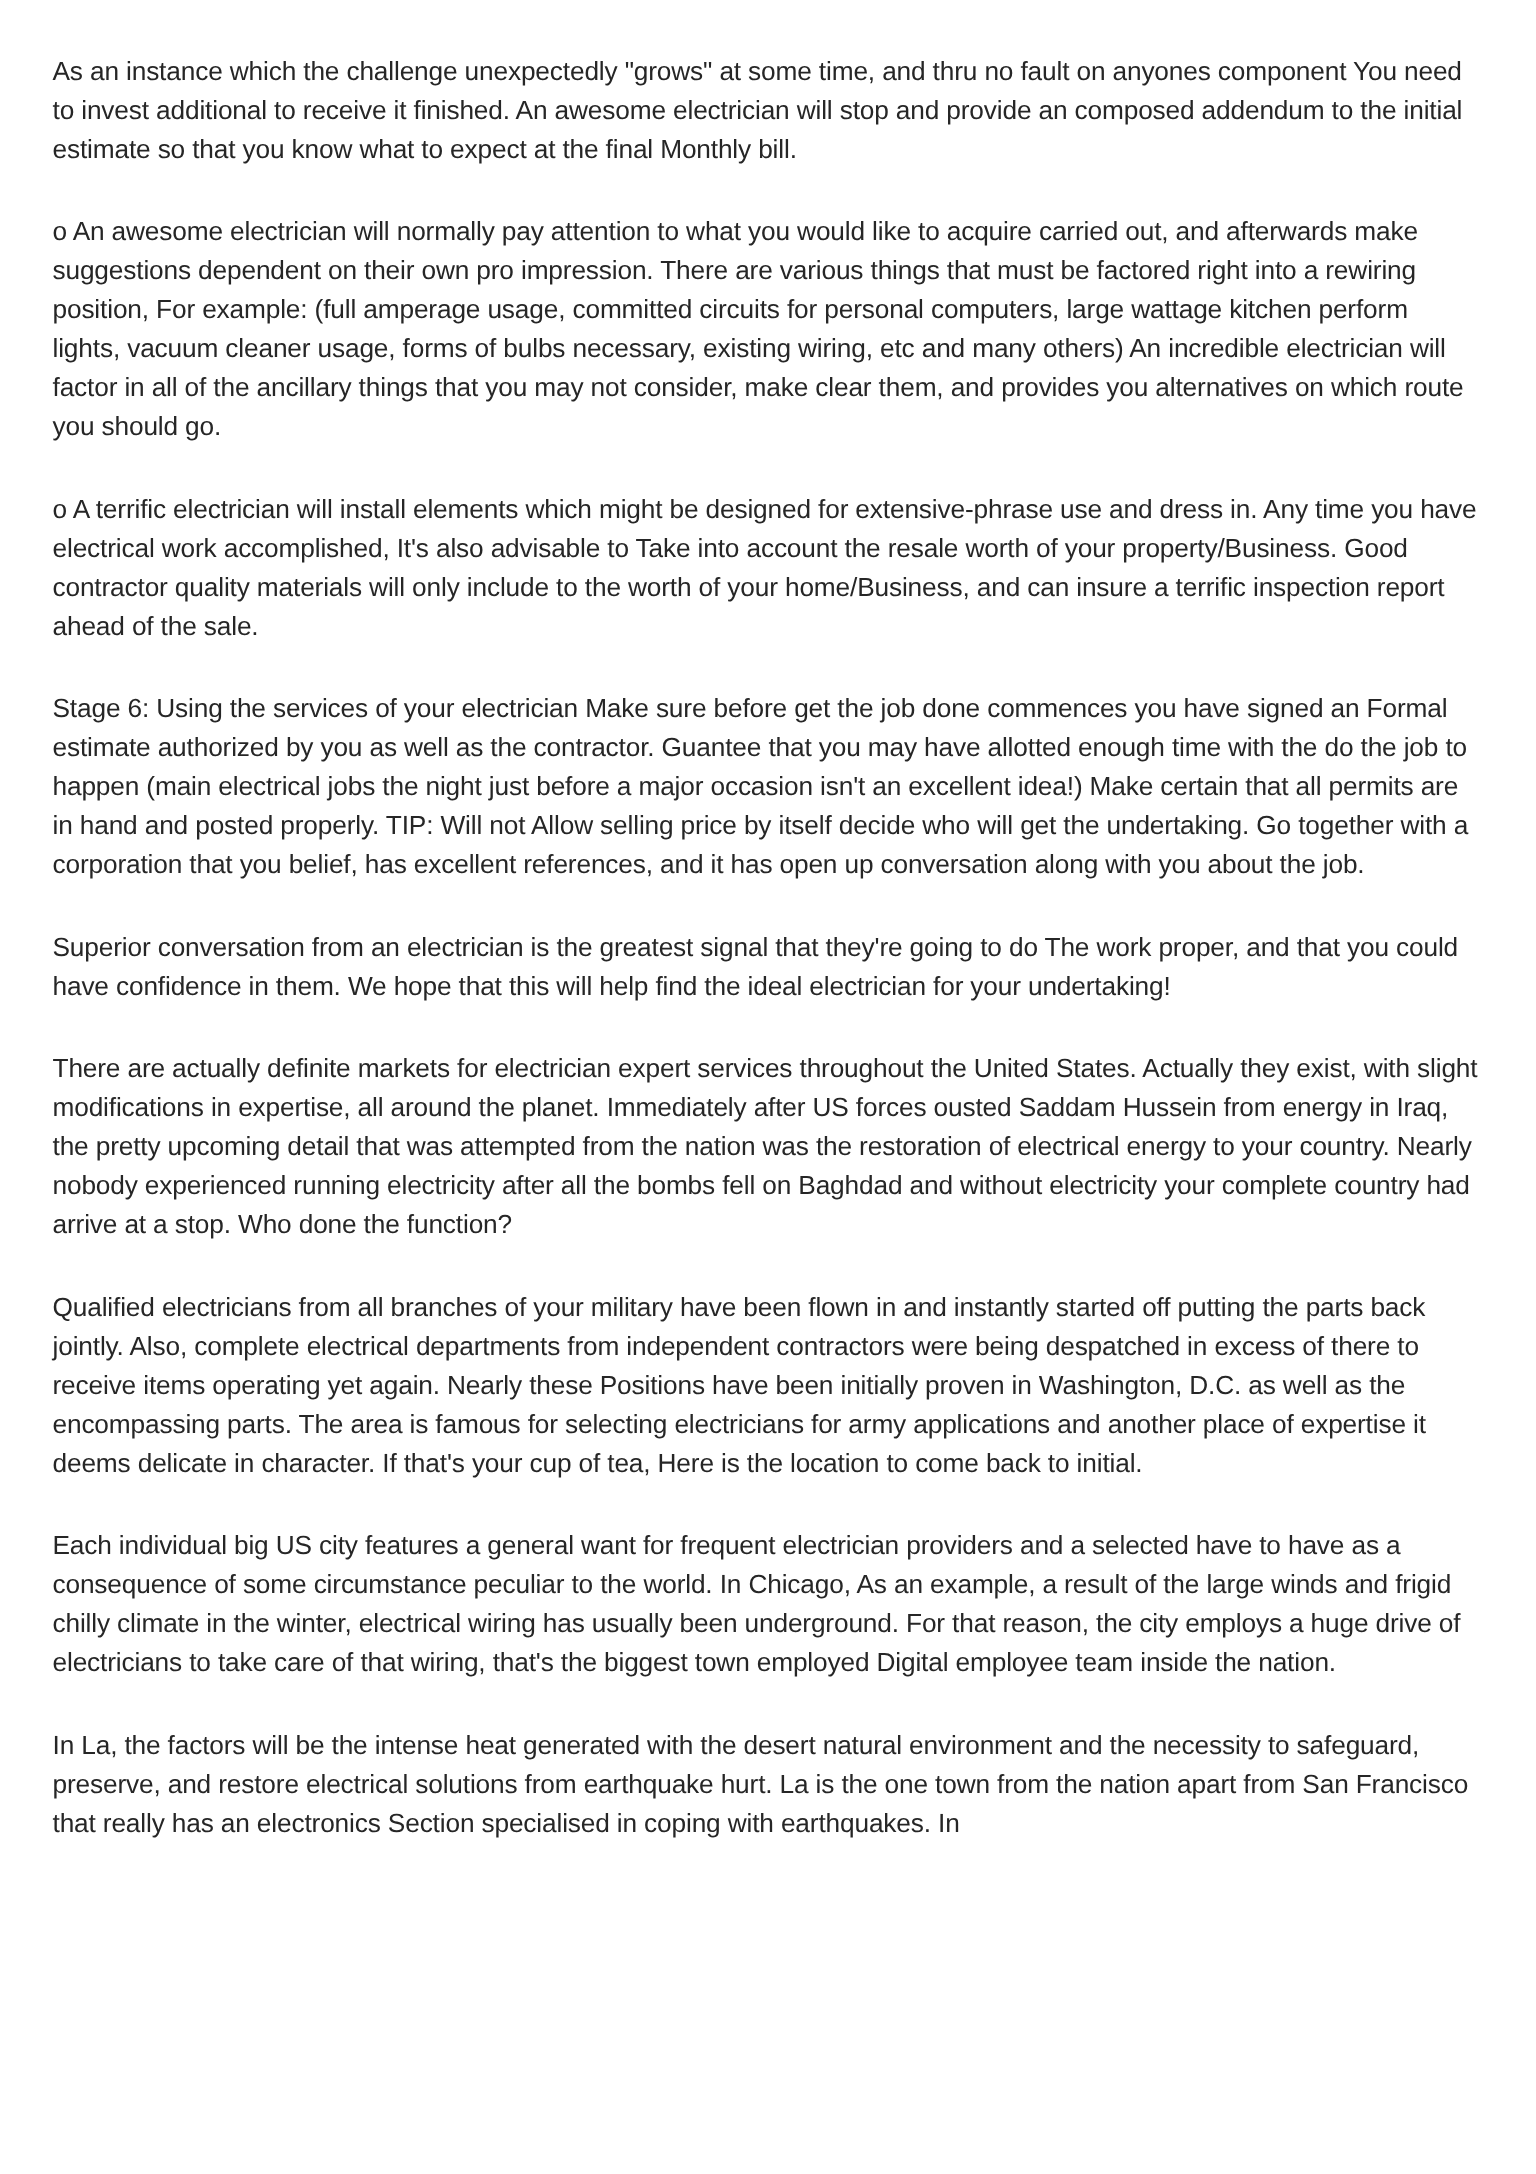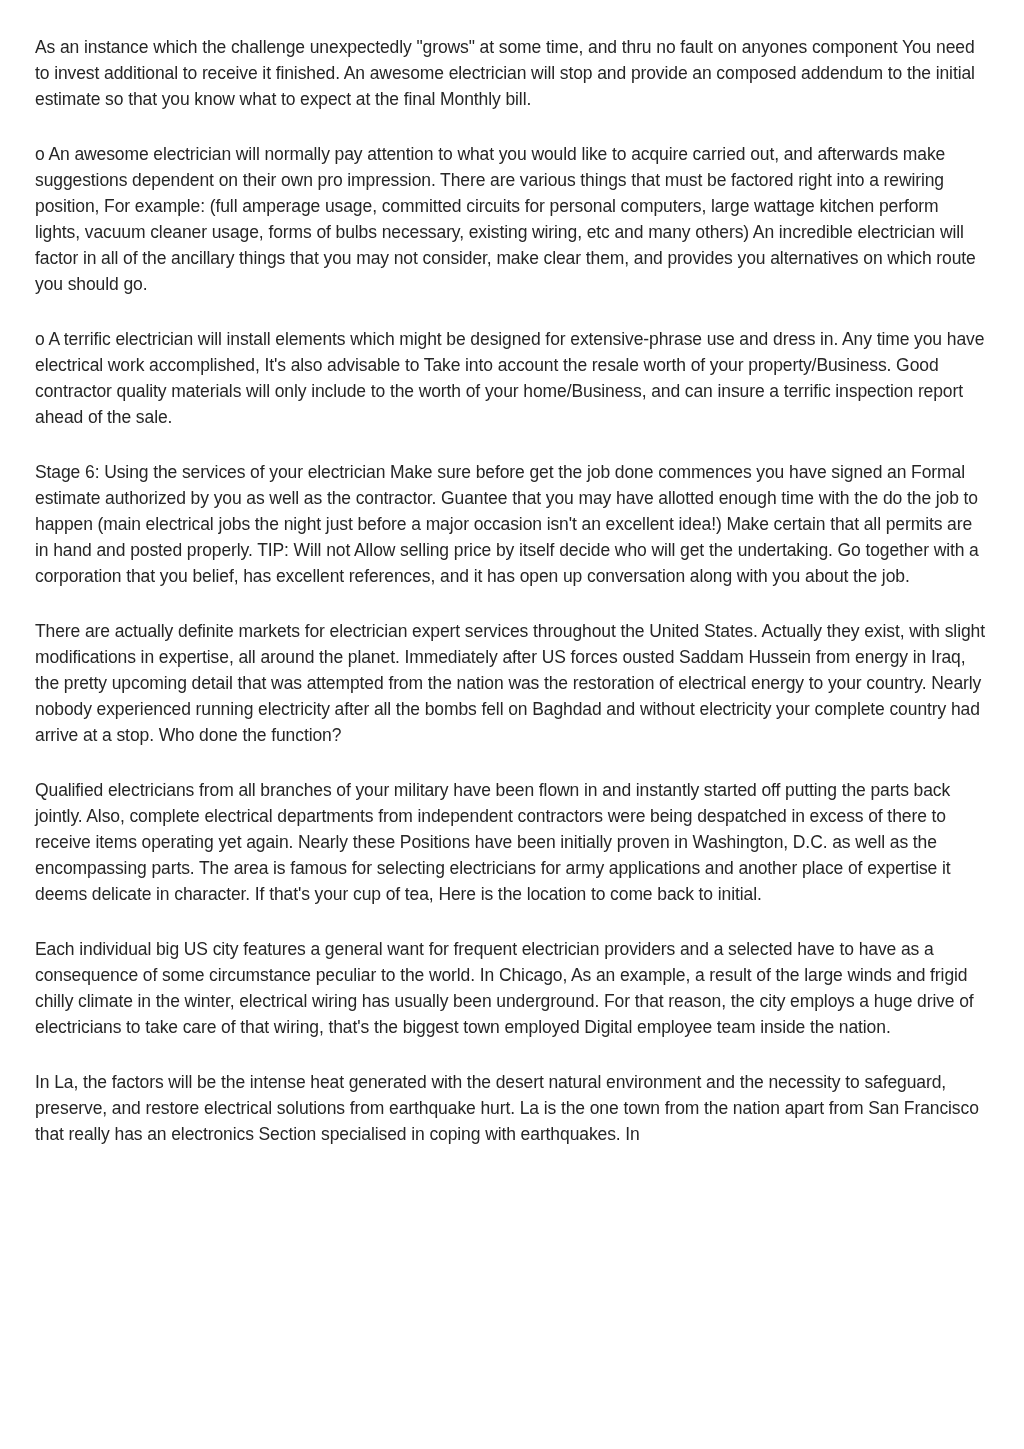--- a/index.html
+++ b/index.html
@@ -33,18 +33,19 @@
 </style>
 </head>
 <body>
 
 <div class="page">
   <div class="text-block">
     <p>As an instance which the challenge unexpectedly "grows" at some time, and thru no fault on anyones component You need to invest additional to receive it finished. An awesome electrician will stop and provide an composed addendum to the initial estimate so that you know what to expect at the final Monthly bill.</p>
     <p>o An awesome electrician will normally pay attention to what you would like to acquire carried out, and afterwards make suggestions dependent on their own pro impression. There are various things that must be factored right into a rewiring position, For example: (full amperage usage, committed circuits for personal computers, large wattage kitchen perform lights, vacuum cleaner usage, forms of bulbs necessary, existing wiring, etc and many others) An incredible electrician will factor in all of the ancillary things that you may not consider, make clear them, and provides you alternatives on which route you should go.</p>
     <p>o A terrific electrician will install elements which might be designed for extensive-phrase use and dress in. Any time you have electrical work accomplished, It's also advisable to Take into account the resale worth of your property/Business. Good contractor quality materials will only include to the worth of your home/Business, and can insure a terrific inspection report ahead of the sale.</p>
     <p>Stage 6: Using the services of your electrician Make sure before get the job done commences you have signed an Formal estimate authorized by you as well as the contractor. Guantee that you may have allotted enough time with the do the job to happen (main electrical jobs the night just before a major occasion isn't an excellent idea!) Make certain that all permits are in hand and posted properly. TIP: Will not Allow selling price by itself decide who will get the undertaking. Go together with a corporation that you belief, has excellent references, and it has open up conversation along with you about the job.</p>
+    <p>Superior conversation from an electrician is the greatest signal that they're going to do The work proper, and that you could have confidence in them. We hope that this will help find the ideal electrician for your undertaking!</p>
     <p>There are actually definite markets for electrician expert services throughout the United States. Actually they exist, with slight modifications in expertise, all around the planet. Immediately after US forces ousted Saddam Hussein from energy in Iraq, the pretty upcoming detail that was attempted from the nation was the restoration of electrical energy to your country. Nearly nobody experienced running electricity after all the bombs fell on Baghdad and without electricity your complete country had arrive at a stop. Who done the function?</p>
     <p>Qualified electricians from all branches of your military have been flown in and instantly started off putting the parts back jointly. Also, complete electrical departments from independent contractors were being despatched in excess of there to receive items operating yet again. Nearly these Positions have been initially proven in Washington, D.C. as well as the encompassing parts. The area is famous for selecting electricians for army applications and another place of expertise it deems delicate in character. If that's your cup of tea, Here is the location to come back to initial.</p>
     <p>Each individual big US city features a general want for frequent electrician providers and a selected have to have as a consequence of some circumstance peculiar to the world. In Chicago, As an example, a result of the large winds and frigid chilly climate in the winter, electrical wiring has usually been underground. For that reason, the city employs a huge drive of electricians to take care of that wiring, that's the biggest town employed Digital employee team inside the nation.</p>
     <p>In La, the factors will be the intense heat generated with the desert natural environment and the necessity to safeguard, preserve, and restore electrical solutions from earthquake hurt. La is the one town from the nation apart from San Francisco that really has an electronics Section specialised in coping with earthquakes. In</p>
   </div>
 </div>
 
 </body></html>

